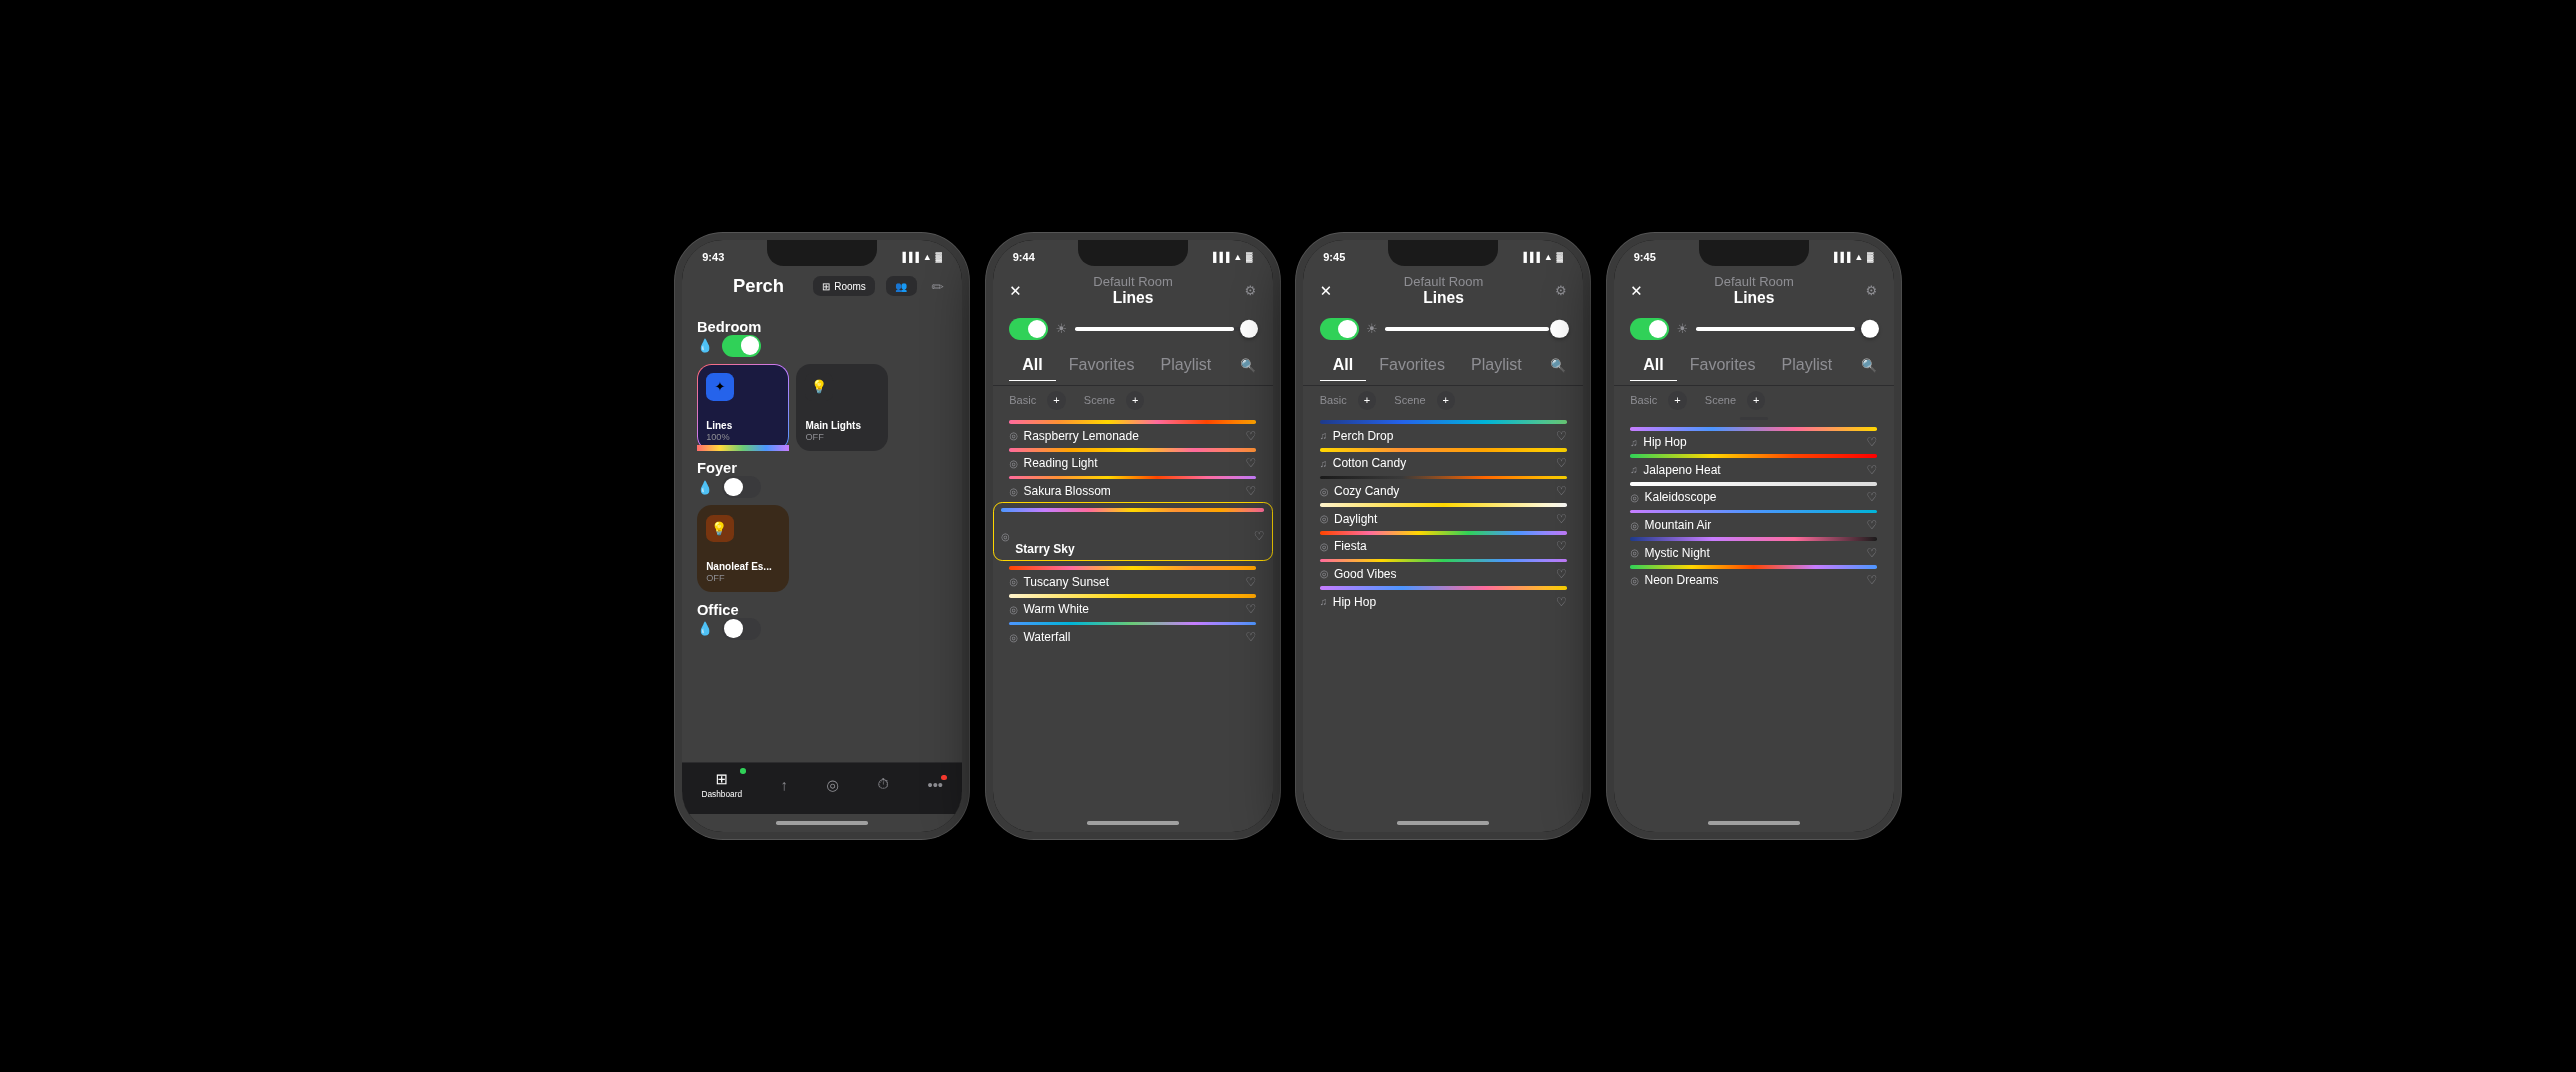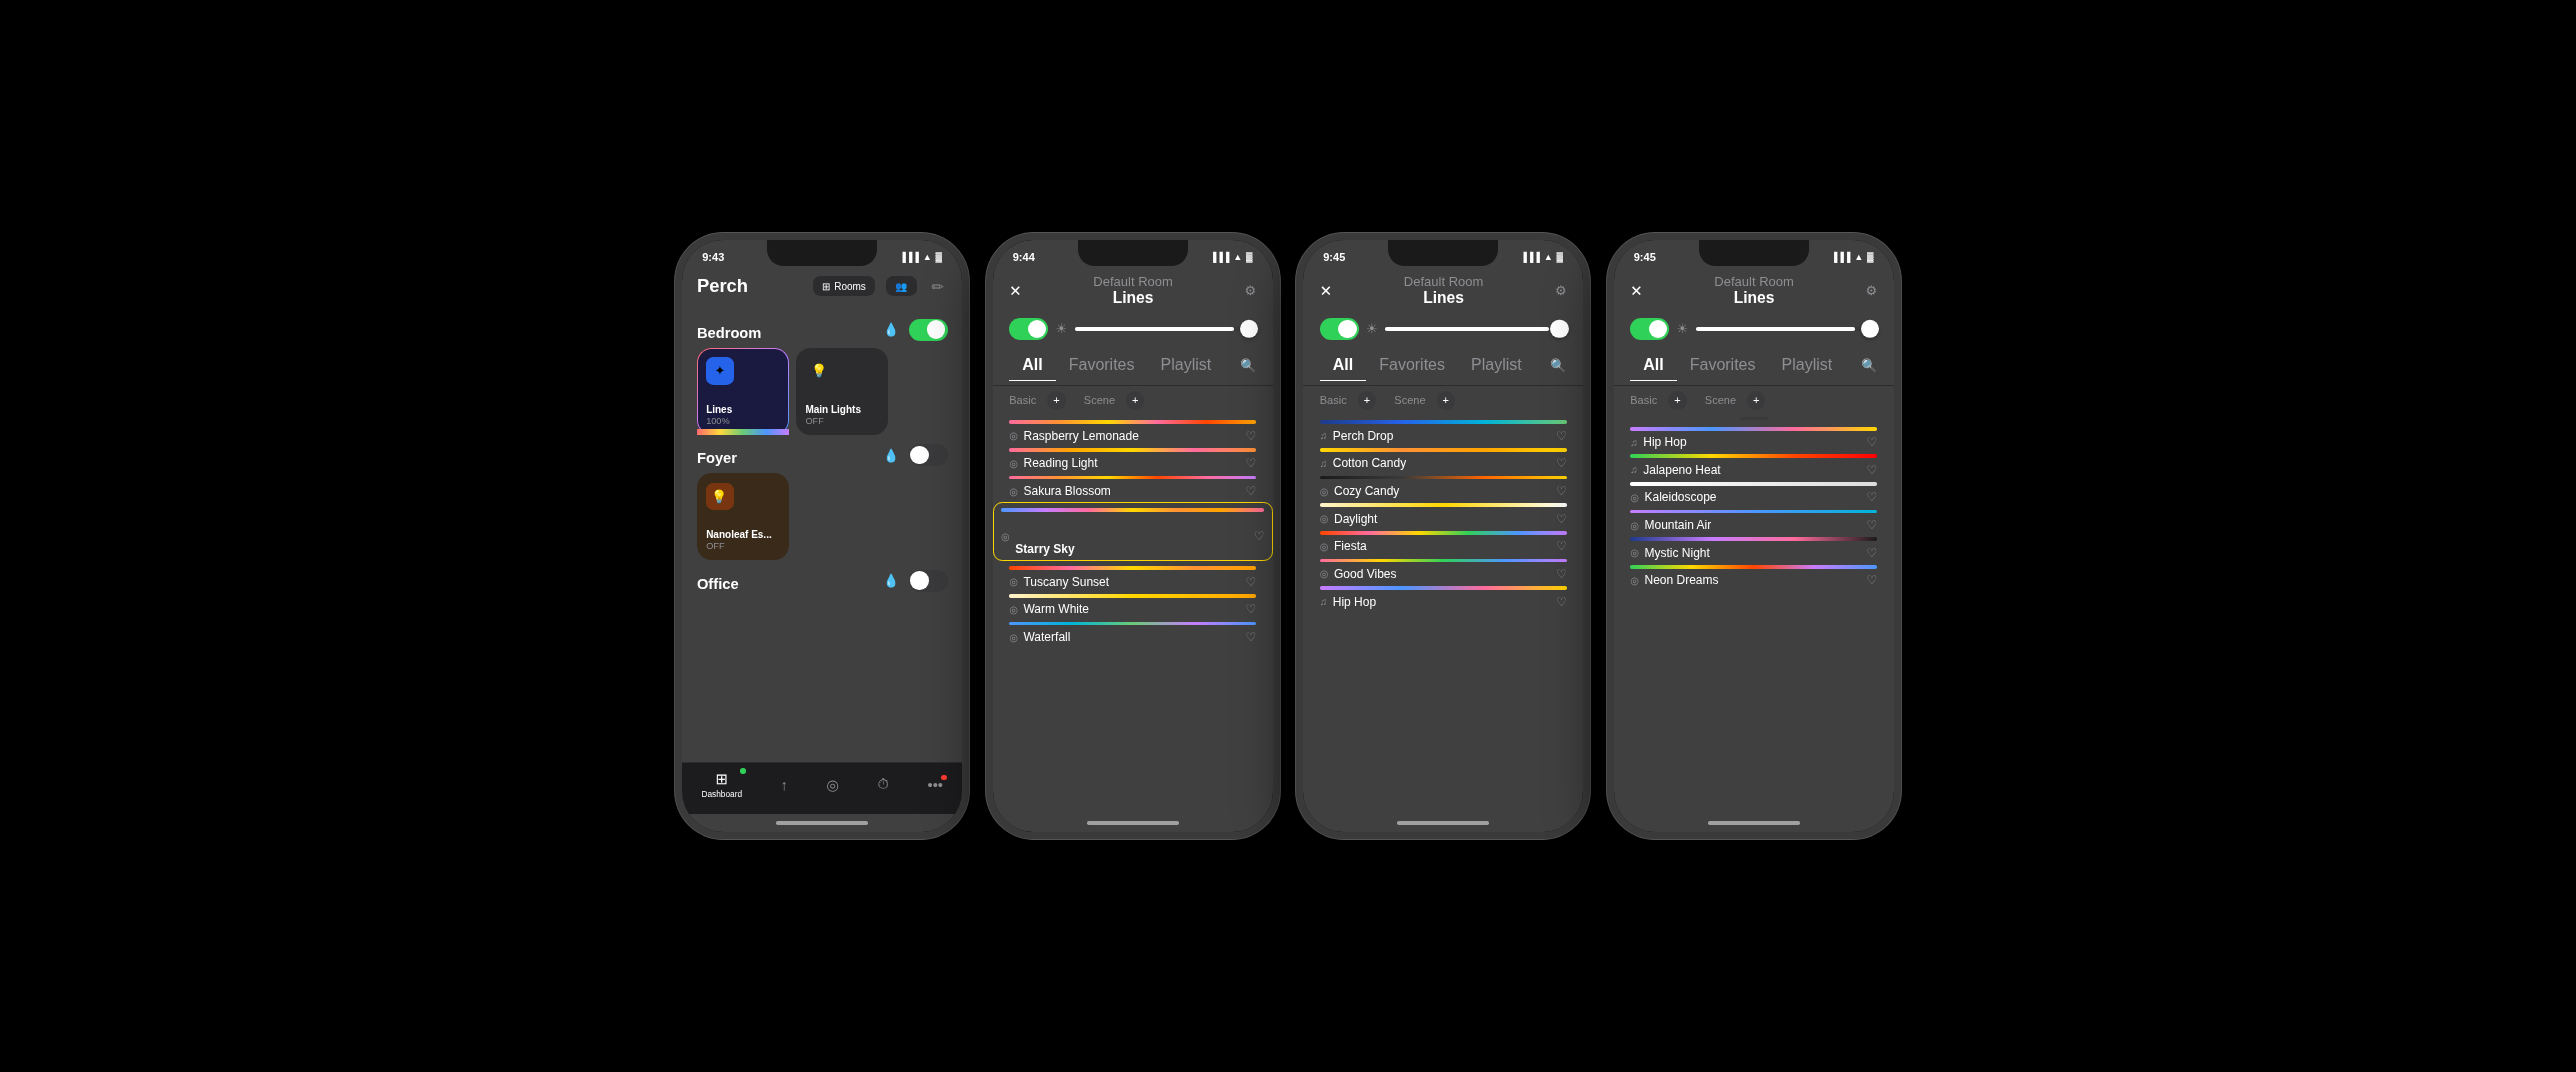--- a/index.html
+++ b/index.html
@@ -67,20 +67,21 @@
       overflow: hidden;
       padding: 0 14.7px;
       display: flex;
       flex-direction: column;
     }
     .home-header {
       display: flex;
       justify-content: space-between;
       align-items: center;
       padding: 7.3px 0 11px;
+      margin-left: 36px;
     }
     .home-title { font-size: 18.4px; font-weight: 700; color: #fff; }
     .home-header-icons { display: flex; gap: 11px; align-items: center; }
     .icon-btn {
       background: #2c2c2e;
       border-radius: 7.3px;
       padding: 4.6px 9.2px;
       display: flex;
       align-items: center;
       gap: 3.7px;
@@ -89,22 +90,23 @@
     }
     .edit-icon {
       background: none;
       color: #8e8e93;
       font-size: 14.7px;
       padding: 3.7px;
     }
     .section-header {
       display: flex;
       justify-content: space-between;
-      align-items: flex-end;
+      align-items: flex-start;
       padding: 9.2px 0 7.3px;
+      flex-direction: column;
     }
     .section-title { font-size: 14.7px; font-weight: 700; color: #fff; }
     .section-controls { display: flex; gap: 9.2px; align-items: center; }
     .water-icon { color: #8e8e93; font-size: 13px; }
     .toggle {
       width: 39px;
       height: 22px;
       border-radius: 11px;
       position: relative;
       cursor: pointer;

